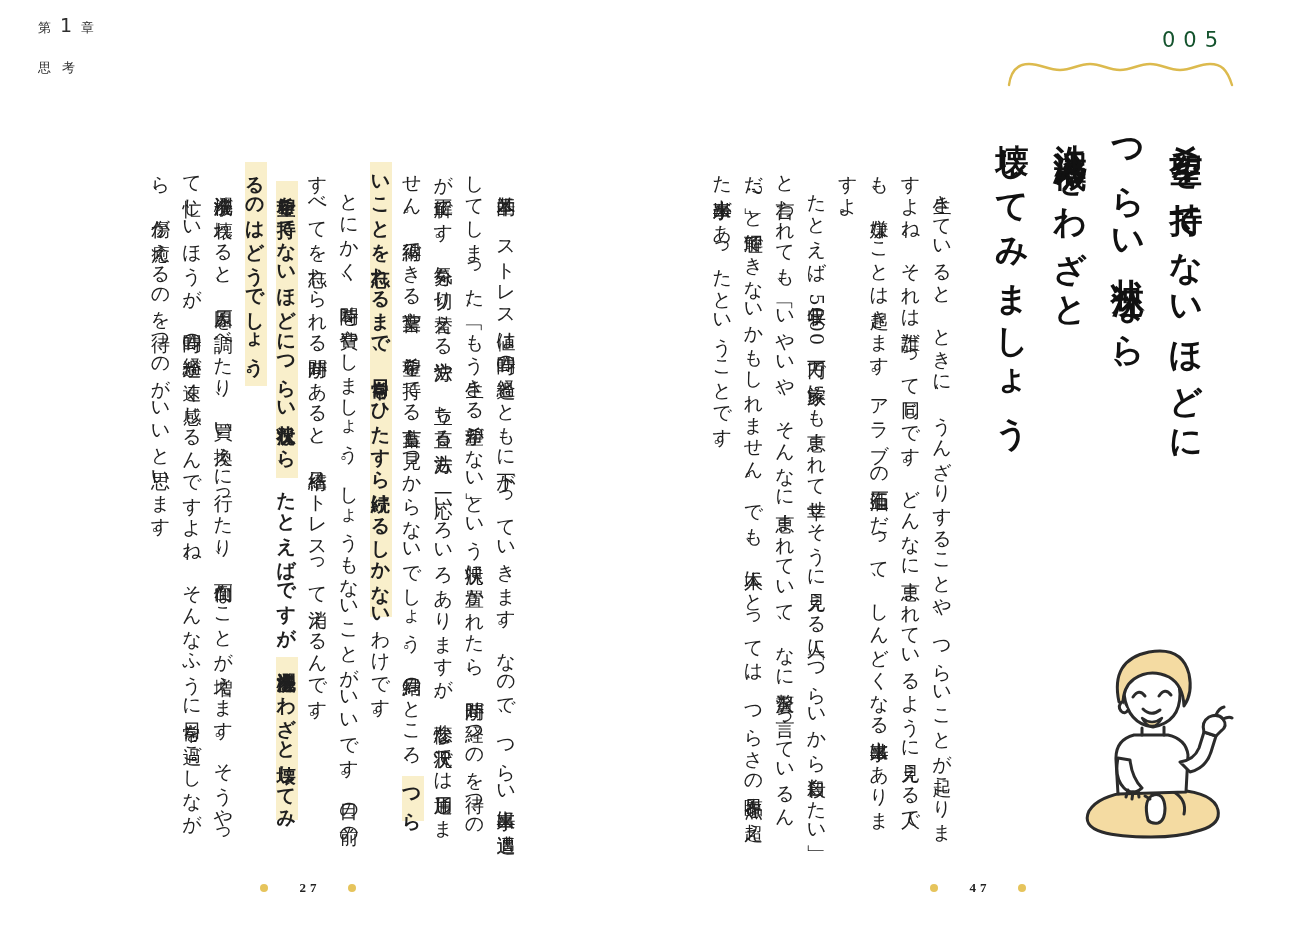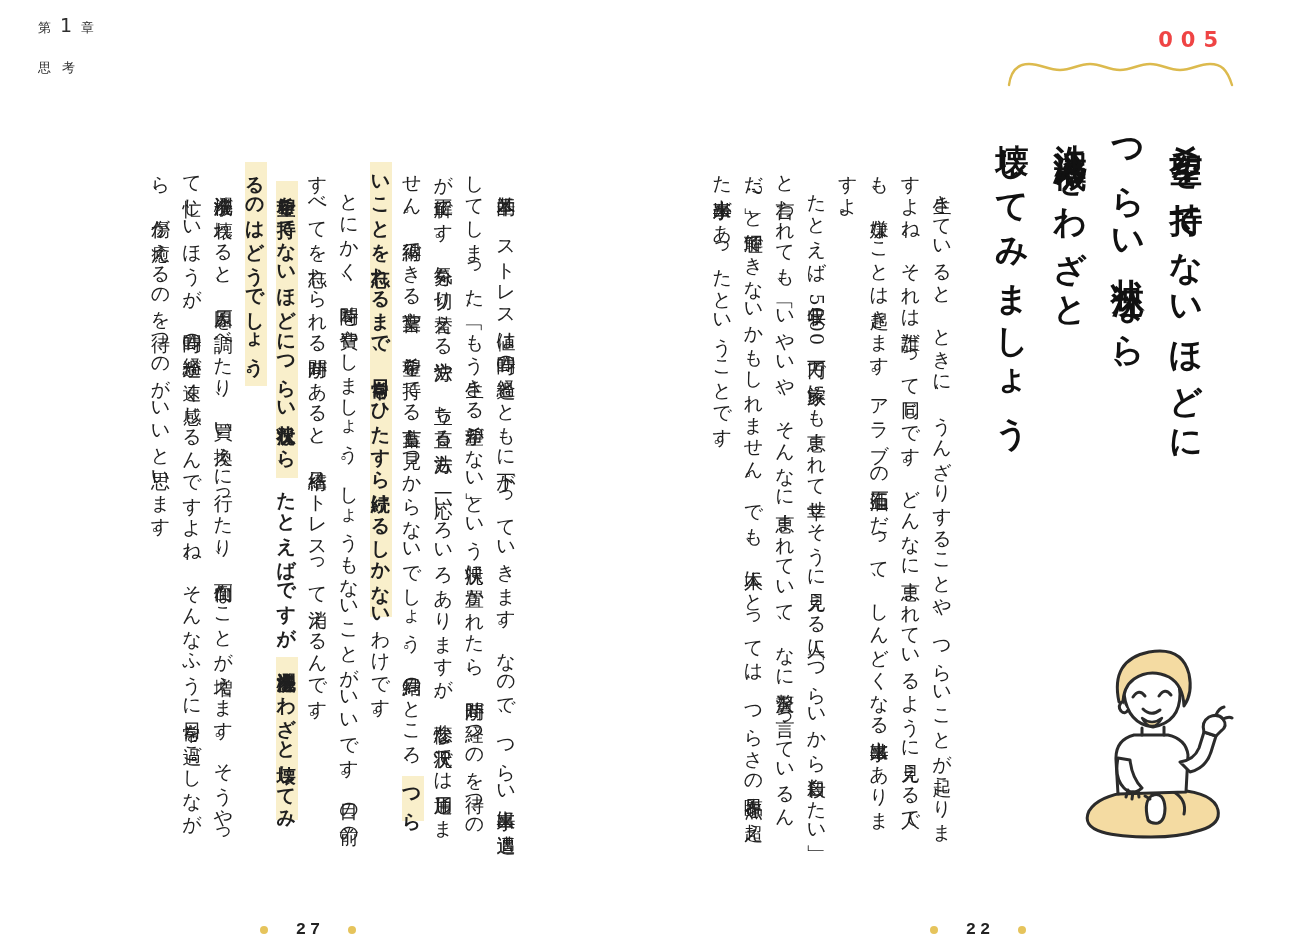--- a/index.html
+++ b/index.html
@@ -18,22 +18,22 @@
     font-family: "DejaVu Sans", "Liberation Sans", sans-serif;
     color: #2e2e2e;
   }
   .chapter-marker .line1 { display: flex; align-items: baseline; gap: 9px; font-size: 13px; }
   .chapter-marker .line1 .chapter-number { font-size: 19px; font-weight: 500; }
   .chapter-marker .line2 { margin-top: 22px; font-size: 13px; letter-spacing: 11px; }
 
   .section-number {
     position: absolute; right: 64px; top: 28px;
     font-family: "DejaVu Sans", "Liberation Sans", sans-serif;
-    font-weight: 700; font-size: 21px; letter-spacing: 8px;
-    color: #ef4444;
+    font-weight: 400; font-size: 21px; letter-spacing: 8px;
+    color: #14532d;
   }
   .wave-decoration { position: absolute; left: 1005px; top: 56px; width: 238px; height: 32px; }
 
   
   .vtext {
     position: absolute;
     writing-mode: vertical-rl;
     text-orientation: mixed;
     height: 680px;
     top: 162px;
@@ -62,22 +62,22 @@
   
   .seg-n  { }
   .seg-b  { font-family: "DejaVu Sans", "Liberation Sans", sans-serif; font-weight: 700; }
   .seg-hl { font-family: "DejaVu Sans", "Liberation Sans", sans-serif; font-weight: 700;
             background: #F9EFCB; }
 
   
   .page-number {
     position: absolute; top: 880px; width: 96px;
     display: flex; align-items: center; justify-content: space-between;
-    font-family: Liberation Mono, monospace;
-    font-weight: 700; font-size: 17px; letter-spacing: 4px; color: #222222; margin-top: 40px;
+    font-family: Liberation Serif, serif;
+    font-weight: 700; font-size: 13px; letter-spacing: 4px; color: #222222;
   }
   .page-number .num { transform: translateX(2px); }
   .dot { width: 8px; height: 8px; border-radius: 50%; background: #E6C45C; }
   .page-number-left  { left: 260px; }
   .page-number-right { left: 930px; }
 
   
   .illustration { position: absolute; left: 1072px; top: 640px; width: 162px; height: 202px; }
 </style>
 </head>
@@ -143,21 +143,21 @@
         <path fill="none" d="M71,69 q8,8 17,1"></path>
 
         <path fill="#F4DBA2" stroke-width="2.4" d="M70,78 q10,8 20,0 q-4,8 -10,8 q-6,0 -10,-8 Z"></path>
 
         <path fill="none" d="M70,88 L70,95 M92,87 L92,95"></path>
       </g>
     </svg>
 
     <div class="page-number page-number-right">
       <span class="dot"></span>
-      <span class="num">22</span>
+      <span class="num">47</span>
       <span class="dot"></span>
     </div>
   </section>
 
   <section>
 
     <div class="vtext lp-body">
       <p><span class="seg-n">基本的に、ストレス値は時間の経過とともに下がっていきます。なので、つらい出来事に遭遇してしまった、「もう生きる希望がない」という状況に置かれたら、時間が経つのを待つのが正解です。気分を切り替える方法や、立ち直る方法も、一応いろいろありますが、悲惨な状況では通用しません。納得できる言葉や、希望を持てる言葉も見つからないでしょう。結局のところ、</span><span class="seg-hl">つらいことを忘れるまで、日常をひたすら続けるしかない</span><span class="seg-n">わけです。</span></p>
       <p><span class="seg-n">とにかく、時間を費やしましょう。しょうもないことがいいです。目の前のすべてを忘れられる時間があると、結構ストレスって消えるんです。</span></p>
       <p><span class="seg-hl">希望を持てないほどにつらい状況なら、</span><span class="seg-b">たとえばですが、</span><span class="seg-hl">洗濯機をわざと壊してみるのはどうでしょう。</span></p>

